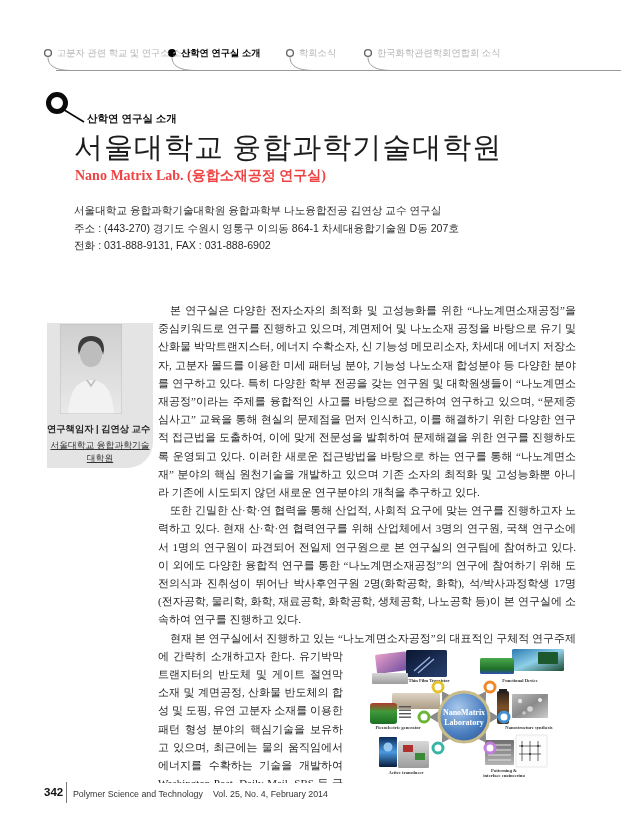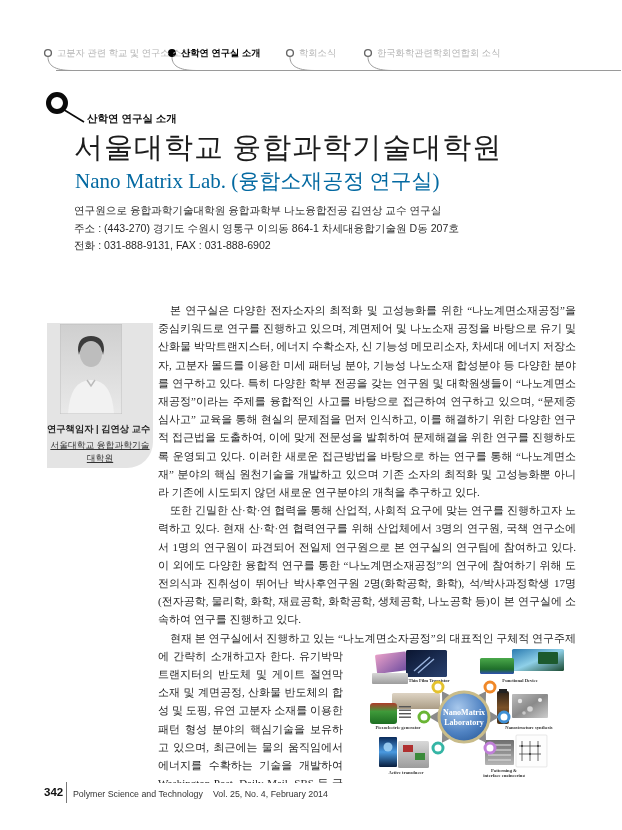--- a/index.html
+++ b/index.html
@@ -10,21 +10,21 @@
 
   
   .nav-label{position:absolute;top:42px;font-size:9.3px;line-height:10px;color:#b3b3b3;white-space:nowrap;letter-spacing:0;}
   .nav-label.active{color:#000;font-weight:bold;}
 
   
   .kicker{position:absolute;left:87px;top:106px;font-size:10.5px;font-weight:bold;color:#111;}
   .title{position:absolute;left:74px;top:122px;font-family:"Liberation Serif",serif;
          font-size:29px;font-weight:400;color:#1c1c1c;letter-spacing:1px;white-space:nowrap;}
   .subtitle{position:absolute;left:75px;top:161px;font-family:"Liberation Serif",serif;
-         font-size:21px;font-weight:400;color:#0369a1;white-space:nowrap;}
+         font-size:14px;font-weight:700;color:#ef4444;white-space:nowrap;}
   .contact{position:absolute;left:74px;top:196px;font-size:10.6px;line-height:17.5px;color:#2a2a2a;}
   .contact div{white-space:nowrap;}
 
   
   .profile-box{position:absolute;left:47px;top:317px;width:106px;height:145px;
          background:#e4e4e4;border-radius:0 0 26px 0;}
   .profile-photo{position:absolute;left:13px;top:1px;width:62px;height:90px;background:#d9d9d9;}
   .profile-role{position:absolute;left:0;top:100px;width:106px;text-align:left;
          font-size:9.3px;font-weight:bold;color:#222;}
   .profile-aff{position:absolute;left:0;top:116px;width:106px;text-align:center;
@@ -66,21 +66,21 @@
 
   <span class="nav-label" style="left:57px">고분자 관련 학교 및 연구소 소개</span>
   <span class="nav-label active" style="left:181px">산학연 연구실 소개</span>
   <span class="nav-label" style="left:299px">학회소식</span>
   <span class="nav-label" style="left:377px">한국화학관련학회연합회 소식</span>
 
   <div class="kicker">산학연 연구실 소개</div>
   <div class="title">서울대학교 융합과학기술대학원</div>
   <div class="subtitle">Nano Matrix Lab. (융합소재공정 연구실)</div>
   <div class="contact">
-    <div>연구원으로 융합과학기술대학원 융합과학부 나노융합전공 김연상 교수 연구실</div>
+    <div>서울대학교 융합과학기술대학원 융합과학부 나노융합전공 김연상 교수 연구실</div>
     <div>주소 : (443-270) 경기도 수원시 영통구 이의동 864-1 차세대융합기술원 D동 207호</div>
     <div>전화 : 031-888-9131, FAX : 031-888-6902</div>
   </div>
 
   <div class="profile-box">
     <div class="profile-photo">
       <svg width="62" height="90" viewBox="0 0 62 90">
         <defs>
           <linearGradient id="pbg" x1="0" y1="0" x2="0" y2="1">
             <stop offset="0" stop-color="#cfcfcf"></stop>

